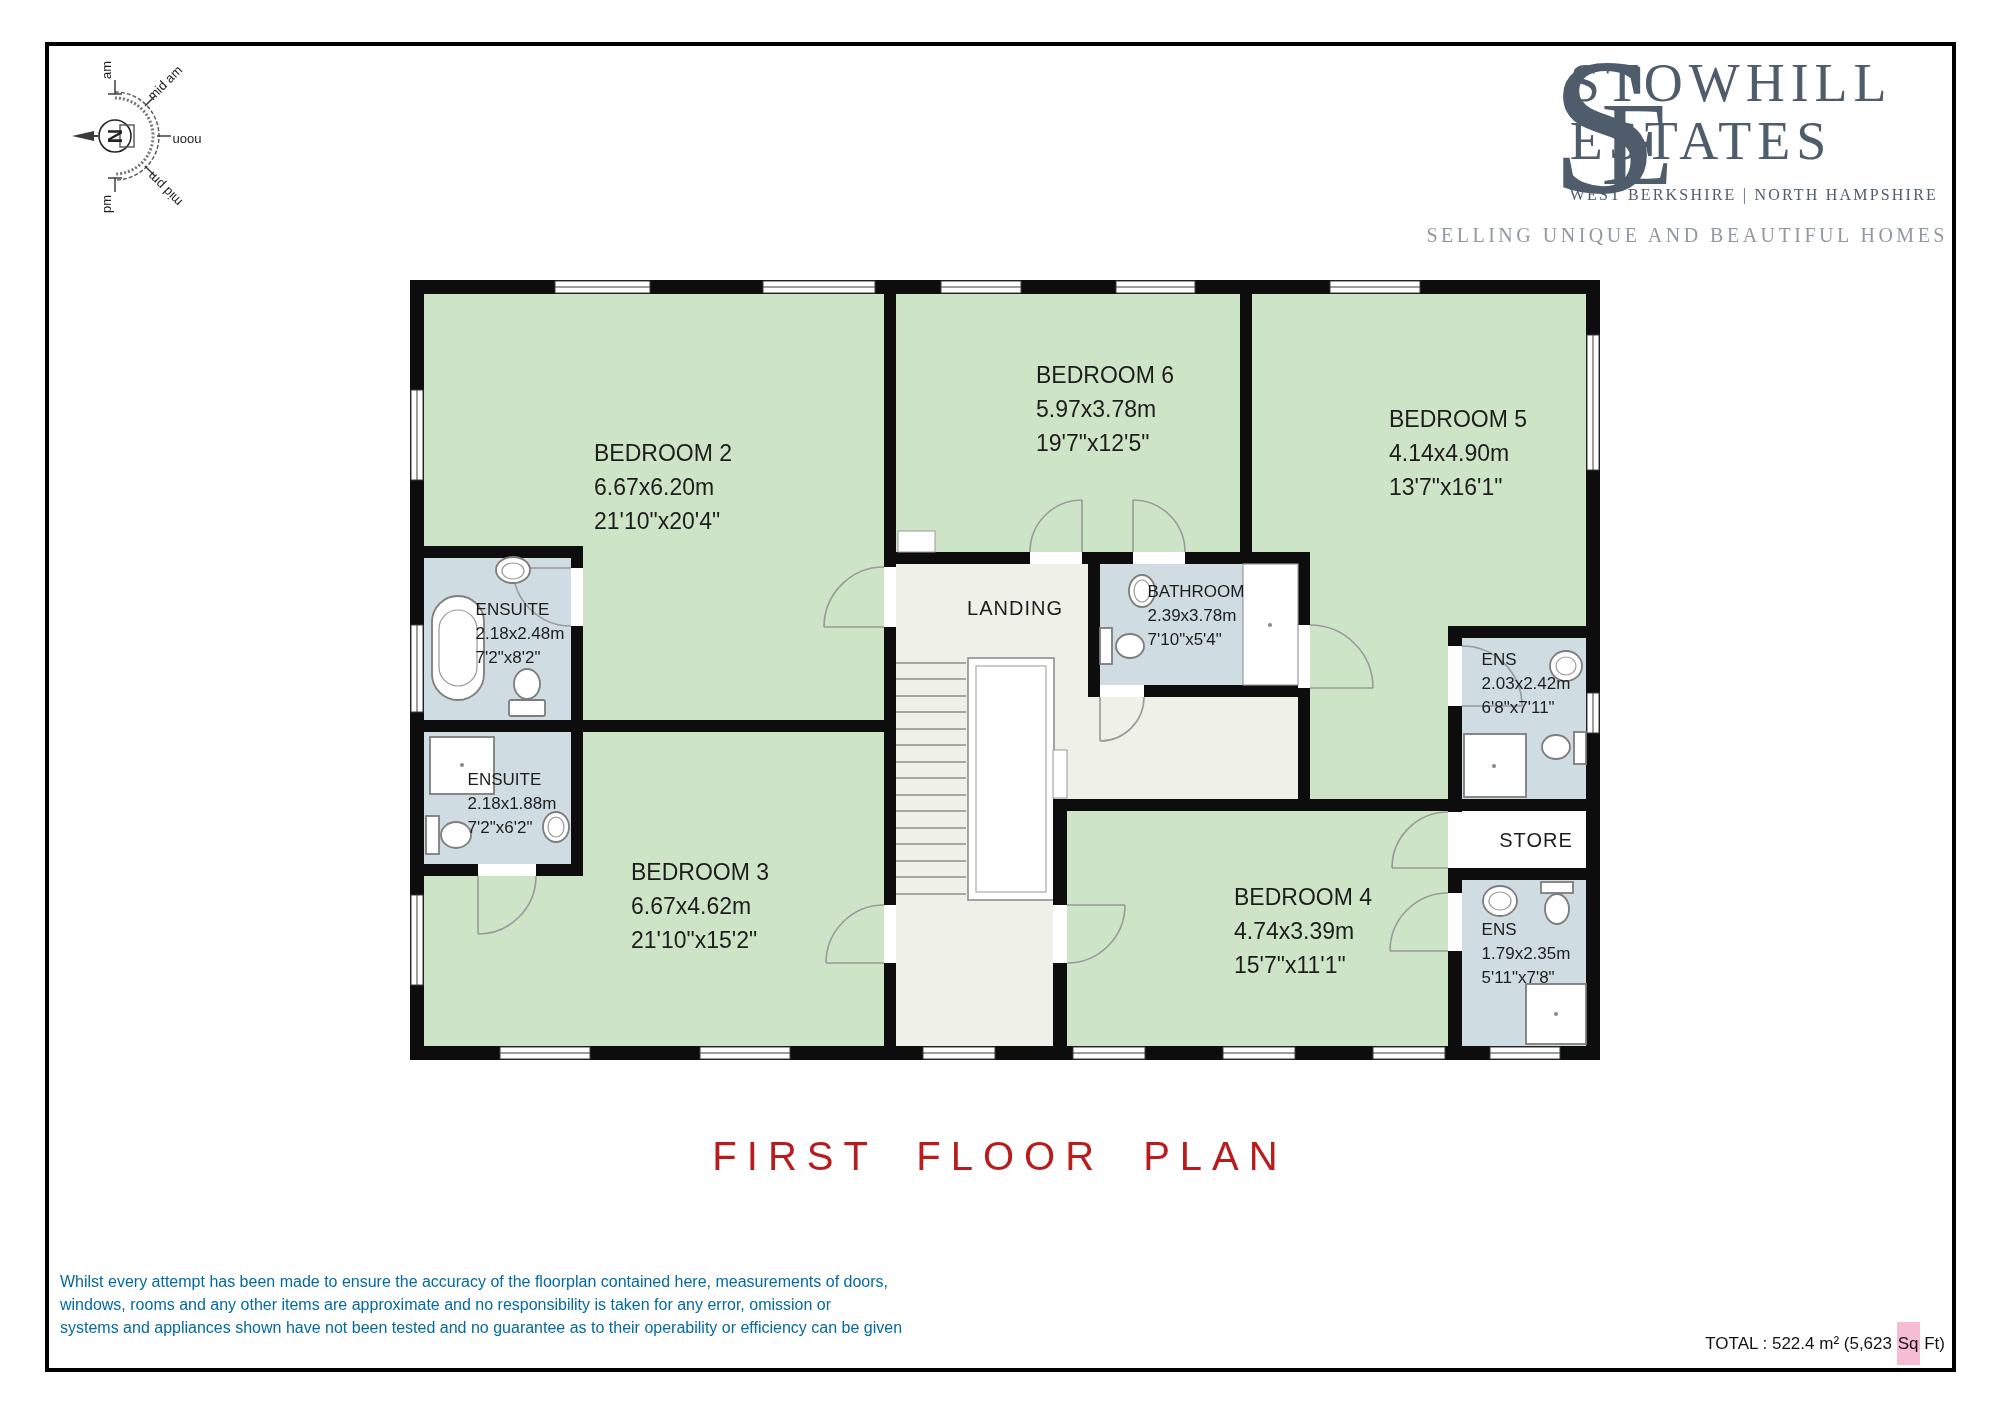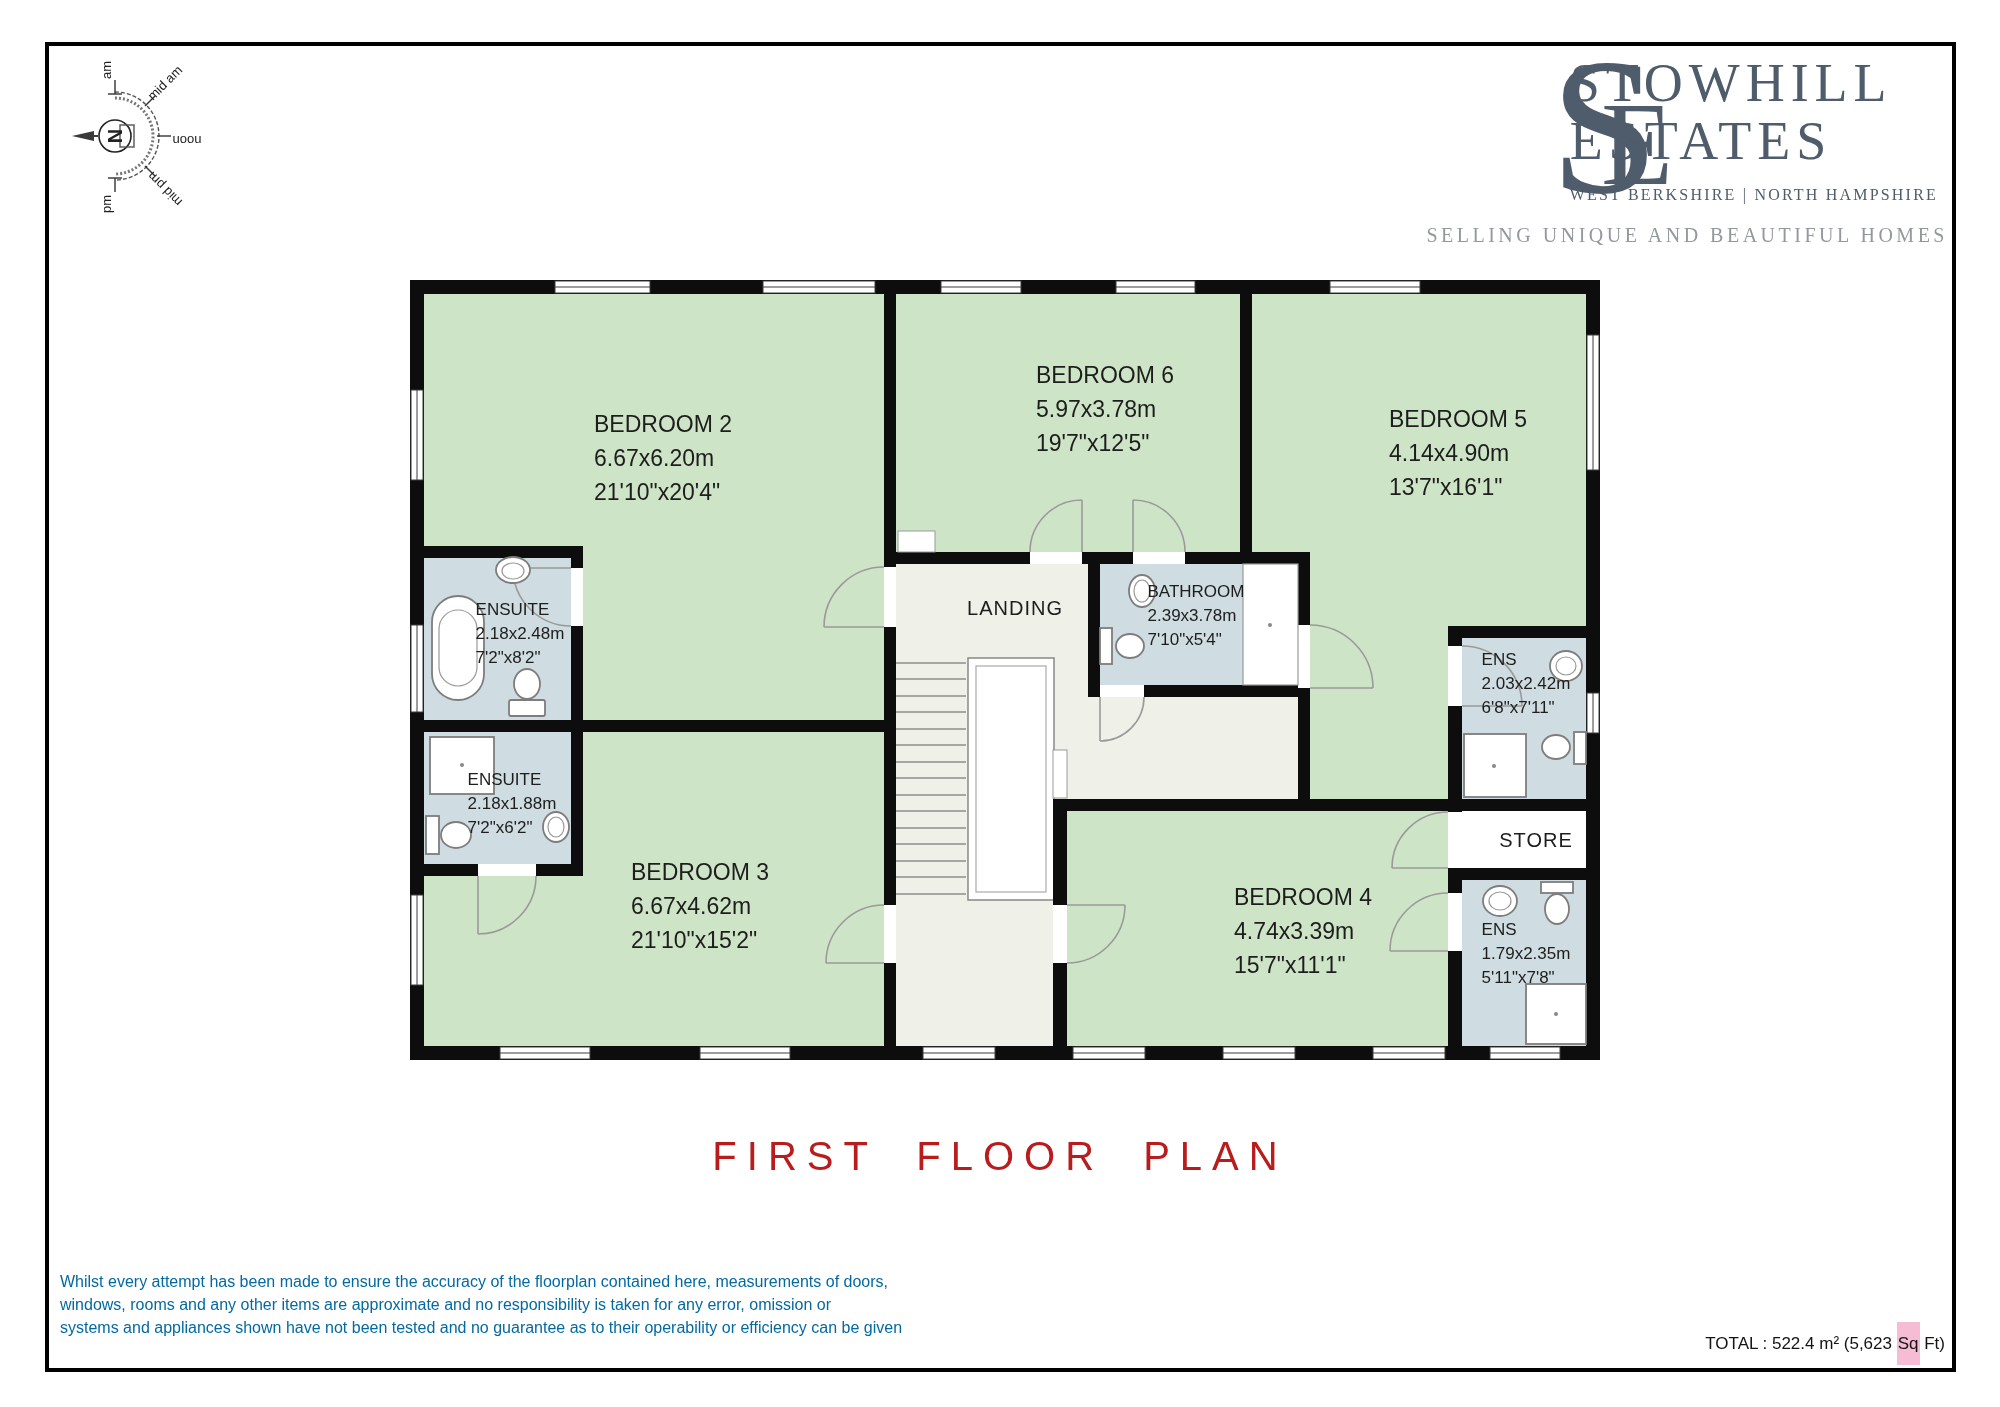--- a/index.html
+++ b/index.html
@@ -301,21 +301,21 @@
 
       <ellipse class="fixture" cx="1500" cy="901" rx="17" ry="15"></ellipse>
       <ellipse class="fixture-inner" cx="1500" cy="901" rx="11" ry="9"></ellipse>
       <rect class="fixture" x="1541" y="882" width="32" height="11"></rect>
       <ellipse class="fixture" cx="1557" cy="909" rx="12" ry="15"></ellipse>
       <rect class="fixture" x="1526" y="984" width="60" height="60"></rect>
       <circle cx="1556" cy="1014" r="2" fill="#888"></circle>
     </g>
   </svg>
 
-  <div class="room-label rl-big" style="left:663px;top:407px;">
+  <div class="room-label rl-big" style="left:663px;top:436px;">
     <div>BEDROOM 2</div>
     <div>6.67x6.20m</div>
     <div>21'10"x20'4"</div>
   </div>
   <div class="room-label rl-big" style="left:1105px;top:358px;">
     <div>BEDROOM 6</div>
     <div>5.97x3.78m</div>
     <div>19'7"x12'5"</div>
   </div>
   <div class="room-label rl-big" style="left:1458px;top:402px;">

